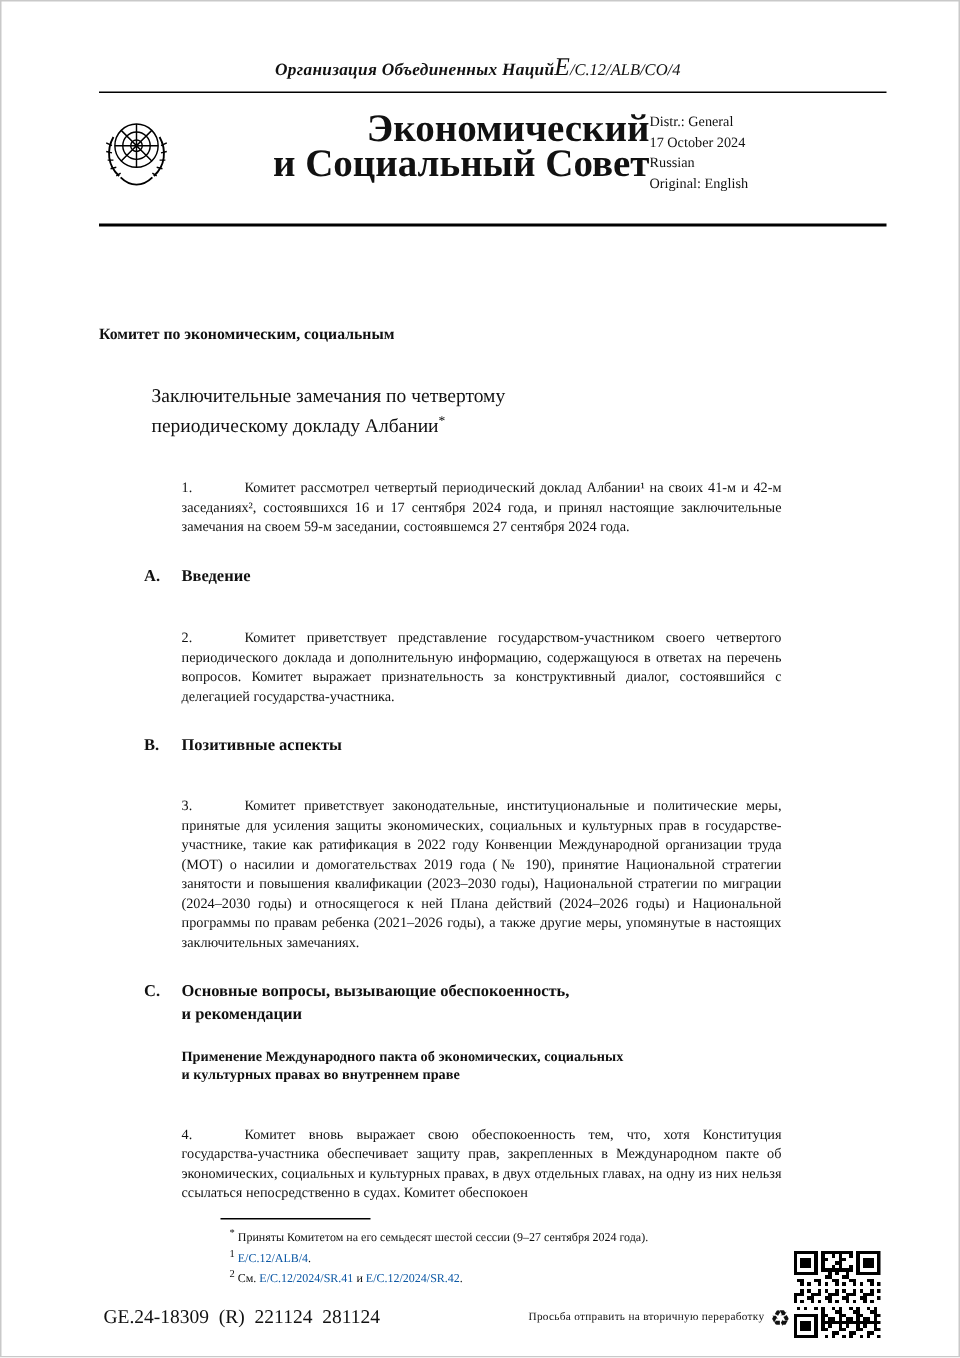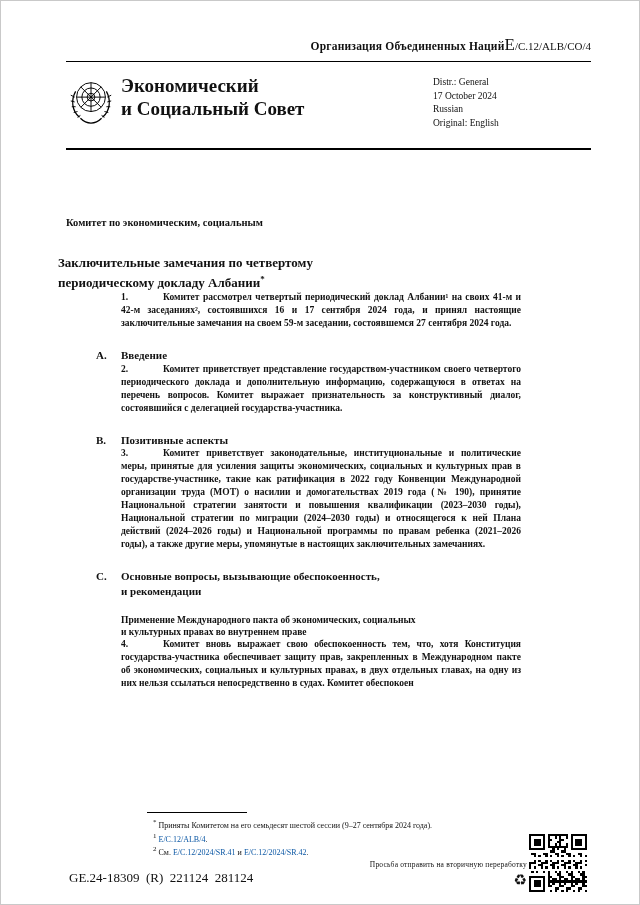--- a/index.html
+++ b/index.html
@@ -9,62 +9,62 @@
     margin:0 auto;
     background:#fff;
     border:1px solid #c9c9c9;
     box-sizing:border-box;
     font-family:"Liberation Serif","DejaVu Serif",serif;
     color:#111;
     overflow:hidden;
   }
   
   .topline{
-    display:flex;justify-content:flex-end;align-items:baseline;
-    margin:34px 48px 0 65px;
+    display:flex;justify-content:center;align-items:baseline;
+    margin:34px 68px 0 65px;
+    font-style:italic;
   }
   .org-name{font-size:11.5px;font-weight:bold;letter-spacing:.2px;}
   .symbol{font-size:11px;}
   .symbol .big{font-size:17px;}
   .rule-thin{border-top:1px solid #000;margin:6px 48px 0 65px;}
   .masthead{display:flex;margin:10px 48px 0 65px;}
   .emblem{width:55px;flex:0 0 55px;padding-top:2px;}
-  .council{flex:1 1 auto;font-size:19px;font-weight:bold;line-height:22.5px;padding-top:3px;}
+  .council{flex:1 1 auto;font-size:26px;font-weight:bold;line-height:22.5px;padding-top:3px;text-align:right;}
   .distr{flex:0 0 158px;font-size:9.5px;line-height:13.5px;padding-top:4px;}
   .rule-thick{border-top:2.5px solid #000;margin:18px 48px 0 65px;}
   
   .committee{margin:66px 0 0 65px;font-size:10.5px;font-weight:bold;line-height:14px;}
-  .doc-title{margin:24px 118px 0 57px;font-size:13px;font-weight:bold;line-height:17px;}
+  .doc-title{margin:24px 118px 0 100px;font-size:13px;font-weight:normal;line-height:17px;}
   .doc-title sup{font-size:9px;}
   .para{
-    margin:0 118px 0 120px;
+    margin:28px 118px 0 120px;
     font-size:9.5px;line-height:13px;
     text-align:justify;
-    font-weight:bold;
   }
   .pnum{display:inline-block;width:42px;}
   .section-heading{
     margin:18px 118px 0 95px;
     font-size:11px;font-weight:bold;line-height:14.5px;
   }
   .sec-letter{display:inline-block;width:25px;}
   .sec-lines{display:inline-block;vertical-align:top;}
   .subheading{
     margin:16px 118px 0 120px;
     font-size:9.5px;font-weight:bold;line-height:12px;
   }
   
   .fn-area{position:absolute;left:98px;right:150px;bottom:46px;font-size:8px;line-height:11px;margin-left:48px;}
   .fn-rule{border-top:1px solid #000;width:100px;margin-bottom:4px;}
   .fn{padding-left:16px;text-indent:-10px;}
   .fn sup{font-size:7px;}
   a.doclink{color:#0b57a4;text-decoration:none;cursor:pointer;}
   
   .ge{position:absolute;left:68px;bottom:18px;font-size:13px;white-space:pre;}
-  .recycle{position:absolute;right:112px;bottom:16px;display:flex;align-items:flex-end;gap:4px;flex-direction:column;}
+  .recycle{position:absolute;right:112px;bottom:16px;display:flex;align-items:flex-start;gap:4px;}
   .recycle-text{font-size:7.5px;letter-spacing:.2px;}
   .recycle-icon{font-size:15px;line-height:15px;}
   .qr{position:absolute;right:52px;bottom:12px;width:58px;height:58px;}
   .qr svg{display:block;}
 </style>
 </head>
 <body>
 
 <div class="page">
 

